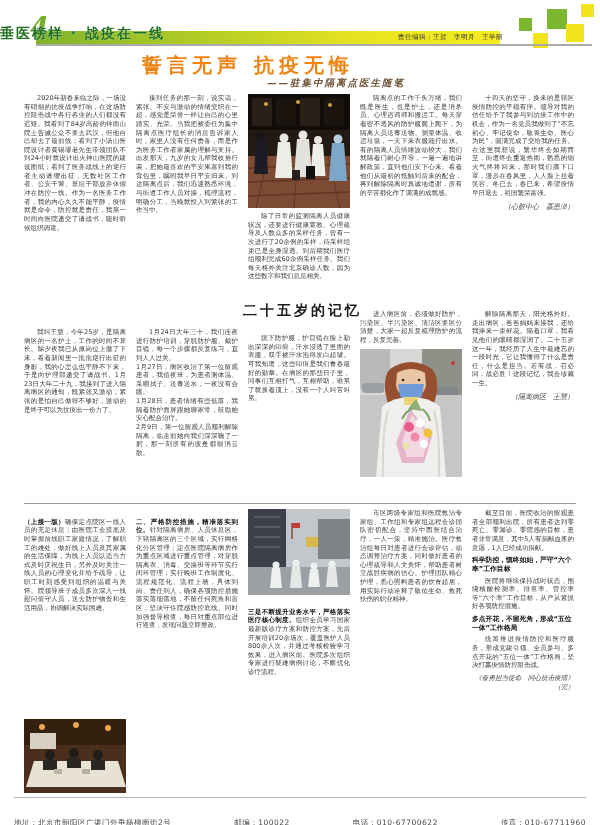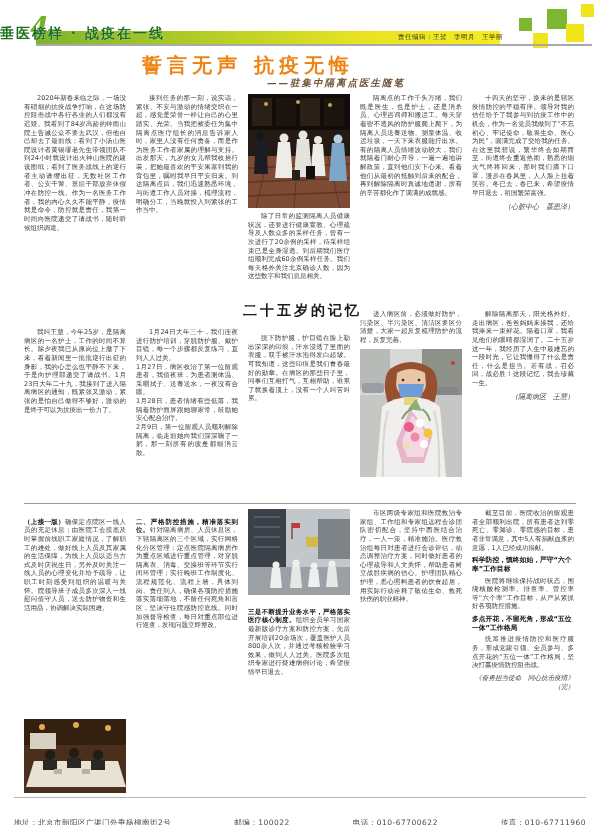--- a/index.html
+++ b/index.html
@@ -213,21 +213,21 @@
       <circle cx="28" cy="56" r="3.5" fill="#eef0ee"></circle>
         <path d="M24 59 h8 l2 20 h-12 z" fill="#eef0ee"></path>
       <circle cx="48" cy="54" r="3.5" fill="#eef0ee"></circle>
         <path d="M44 57 h8 l2 22 h-12 z" fill="#e6e8e6"></path>
       <circle cx="66" cy="57" r="3.5" fill="#eef0ee"></circle>
         <path d="M62 60 h8 l2 18 h-12 z" fill="#eef0ee"></path>
       <circle cx="84" cy="55" r="3.5" fill="#eef0ee"></circle>
         <path d="M80 58 h8 l2 20 h-12 z" fill="#e6e8e6"></path>
     </svg>
     <div class="bodytext" style="margin-top:4px;">
-      <span class="lead-bold">三是不断提升业务水平，严格落实医疗核心制度。</span><span>组织全员学习国家最新版诊疗方案和防控方案，先后开展培训20余场次，覆盖医护人员800余人次，并通过考核检验学习效果，做到人人过关。医院多次组织专家进行疑难病例讨论，希望疫情早日退去。</span>
+      <span class="lead-bold">三是不断提升业务水平，严格落实医疗核心制度。</span><span>组织全员学习国家最新版诊疗方案和防控方案，先后开展培训20余场次，覆盖医护人员800余人次，并通过考核检验学习效果，进入病区前。医院多次组织专家进行疑难病例讨论，不断优化诊疗流程。</span>
     </div>
   </div>
 
   <div class="col" style="left:360px;top:509px;height:284px;">
     <div class="bodytext indent">市区两级专家组和医院救治专家组、工作组和专家组远程会诊团队密切配合，坚持中西医结合治疗，一人一策，精准施治。医疗救治组每日对患者进行会诊评估，动态调整治疗方案，同时做好患者的心理疏导和人文关怀，帮助患者树立战胜疾病的信心。护理团队精心护理，悉心照料患者的饮食起居，用实际行动诠释了敬佑生命、救死扶伤的职业精神。</div>
   </div>
 
   <div class="col" style="left:472px;top:509px;height:284px;">
     <div class="bodytext indent">截至目前，医院收治的留观患者全部顺利出院，所有患者达到零死亡、零漏诊、零院感的目标，患者非常满意，其中5人有捐献血浆的意愿，1人已经成功捐献。</div>
     <div class="subhead">科学防控，慎终如始，严守“六个率”工作目标</div>

